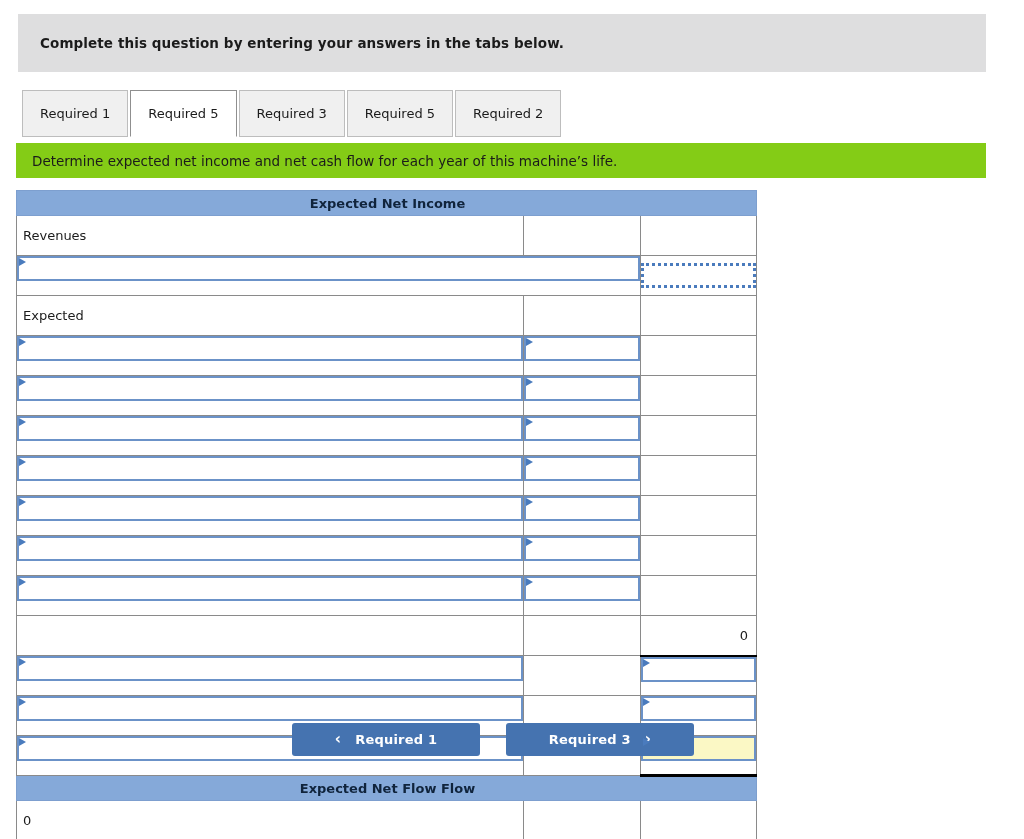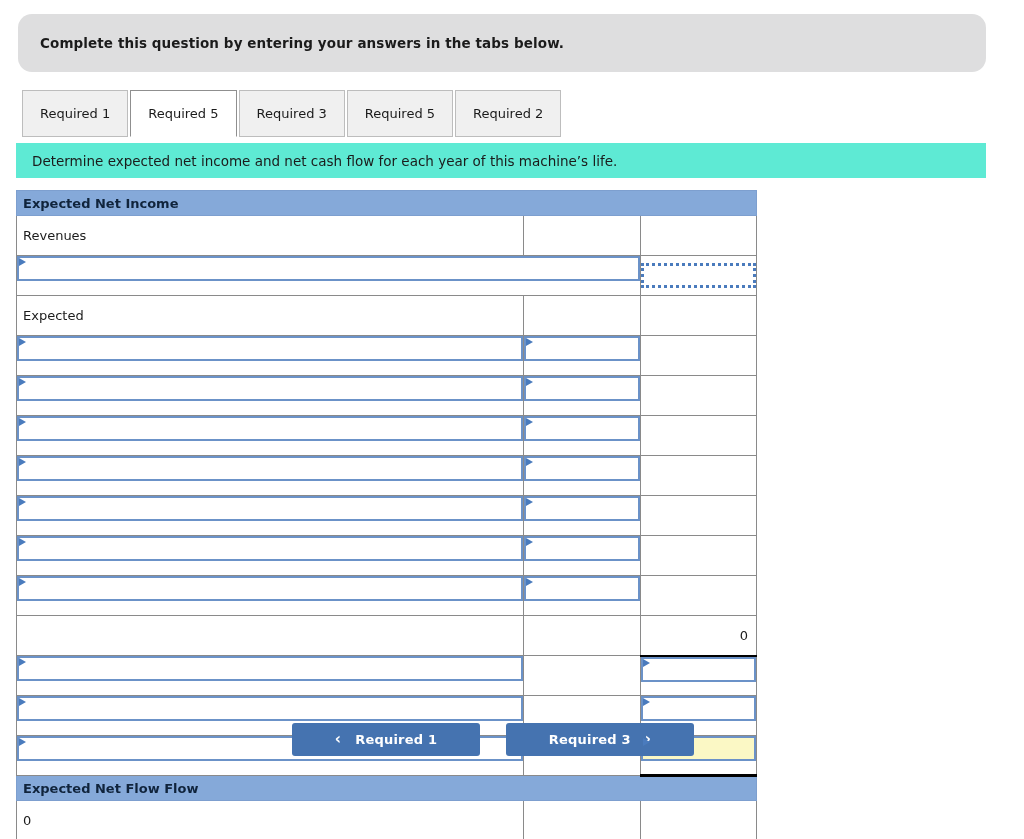--- a/index.html
+++ b/index.html
@@ -21,21 +21,20 @@
 
   
   .prompt-banner {
     position: absolute;
     left: 18px;
     top: 14px;
     width: 968px;
     height: 58px;
     background: #dededf;
     box-sizing: border-box;
-    border-radius: 14px;
   }
   .prompt-banner-text {
     position: absolute;
     left: 22px;
     top: 50%;
     transform: translateY(-50%);
     font-size: 13.5px;
     font-weight: bold;
     color: #1b1b1b;
     letter-spacing: .1px;
@@ -75,21 +74,21 @@
     z-index: 3;
   }
 
   
   .req-bar {
     position: absolute;
     left: 16px;
     top: 143px;
     width: 970px;
     height: 35px;
-    background: #5eead4;
+    background: #84cc16;
     box-sizing: border-box;
     padding-left: 40px;
   }
   .req-bar-text {
     position: absolute;
     left: 16px;
     top: 50%;
     transform: translateY(-50%);
     font-size: 13.5px;
     color: #1b1b1b;
@@ -119,20 +118,21 @@
   col.c2 { width: 117px; }
   col.c3 { width: 116px; }
 
   tr.section-head td {
     background: #85a9d9;
     font-weight: bold;
     font-size: 13px;
     color: #10243c;
     height: 25px;
     border: 1px solid #7d9fcf;
+    text-align: center;
   }
 
   td.label { padding-left: 6px; }
   td.num   { text-align: right; padding-right: 8px; }
 
   td.pad { padding: 0; }
 
   
   td.inputcell {
     padding: 0;

